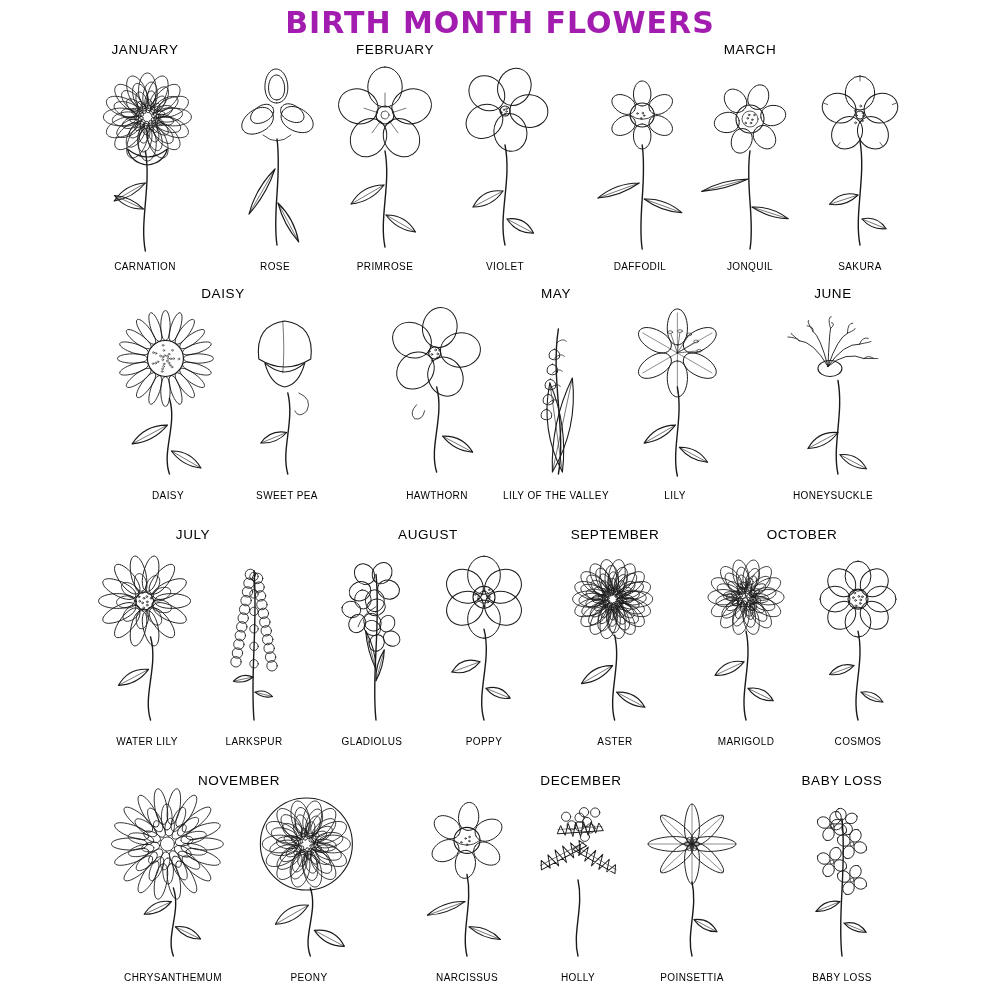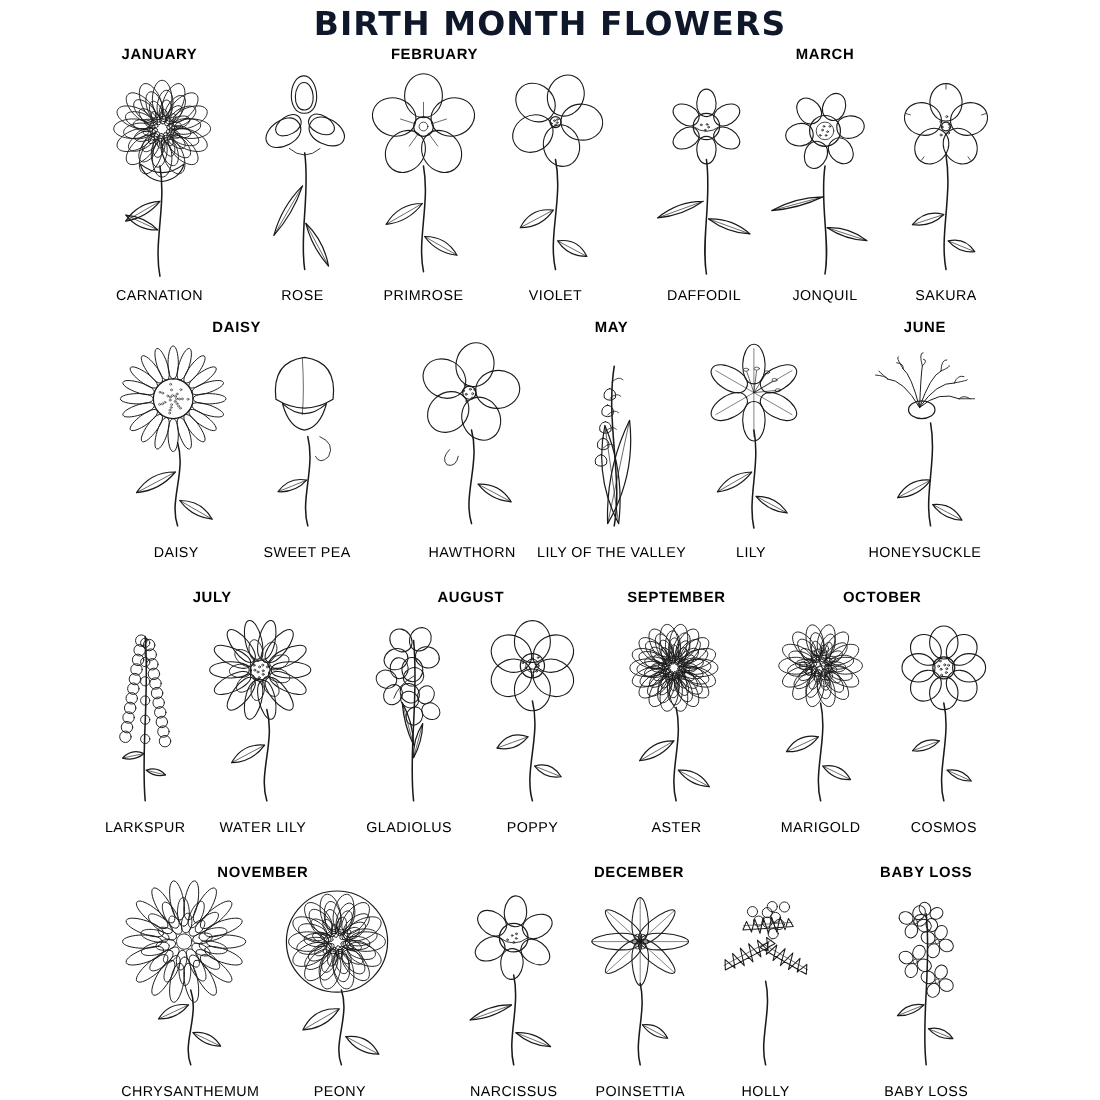--- a/index.html
+++ b/index.html
@@ -24,40 +24,40 @@
   }
   .page-title {
     text-align: center;
     font-family: "DejaVu Sans", sans-serif;
     font-weight: bold;
     font-size: 30px;
     letter-spacing: 1px;
     line-height: 1;
     padding-top: 8px;
     margin: 0 0 4px 0;
-    color: #0f172a;
+    color: #a21caf;
   }
   .rows {
     display: flex;
     flex-direction: column;
   }
   .row {
     display: flex;
     justify-content: center;
     align-items: flex-start;
     width: 1000px;
   }
   .group {
     display: flex;
     flex-direction: column;
     align-items: center;
   }
   .group-title {
     font-size: 13.5px;
-    font-weight: bold;
+    font-weight: normal;
     letter-spacing: 0.6px;
     margin-bottom: 2px;
     color: #000;
     text-align: center;
     white-space: nowrap;
   }
   .flowers {
     display: flex;
     align-items: flex-end;
     justify-content: center;
@@ -65,21 +65,21 @@
   .flower {
     display: flex;
     flex-direction: column;
     align-items: center;
     justify-content: flex-end;
   }
   .art {
     display: block;
   }
   .flower-label {
-    font-size: 13px;
+    font-size: 10px;
     letter-spacing: 0.4px;
     text-align: center;
     white-space: nowrap;
     margin-top: 2px;
     color: #000;
   }
   
   .row-1 .group { margin: 0 10px; }
   .row-2 .group { margin: 0 18px; }
   .row-3 .group { margin: 12px 8px; }
@@ -498,58 +498,20 @@
               <div class="flower-label">HONEYSUCKLE</div>
             </div>
           </div>
         </div>
       </div>
       <div class="row row-3">
         <div class="group">
           <div class="group-title">JULY</div>
           <div class="flowers">
             <div class="flower">
-              <svg width="92" height="190" viewBox="0 0 92 190" class="art" fill="none" stroke="#1a1a1a" stroke-width="1.1" stroke-linecap="round" stroke-linejoin="round">
-                <path d="M46 26.6 C50 78.89 42 131.18 46 176" stroke-width="1.4"></path>
-                <circle cx="42.4" cy="30.400000000000002" r="5.2" stroke-width="0.85"></circle>
-                <circle cx="49.6" cy="34.400000000000006" r="5.2" stroke-width="0.85"></circle>
-                <circle cx="46" cy="32.400000000000006" r="4.2" stroke-width="0.8"></circle>
-                <circle cx="40.96" cy="39.14" r="5.2" stroke-width="0.85"></circle>
-                <circle cx="51.04" cy="43.14" r="5.2" stroke-width="0.85"></circle>
-                <circle cx="39.519999999999996" cy="47.88" r="5.2" stroke-width="0.85"></circle>
-                <circle cx="52.480000000000004" cy="51.88" r="5.2" stroke-width="0.85"></circle>
-                <circle cx="46" cy="49.88" r="4.2" stroke-width="0.8"></circle>
-                <circle cx="38.08" cy="56.620000000000005" r="5.2" stroke-width="0.85"></circle>
-                <circle cx="53.92" cy="60.620000000000005" r="5.2" stroke-width="0.85"></circle>
-                <circle cx="36.64" cy="65.36" r="5.2" stroke-width="0.85"></circle>
-                <circle cx="55.36" cy="69.36" r="5.2" stroke-width="0.85"></circle>
-                <circle cx="46" cy="67.36" r="4.2" stroke-width="0.8"></circle>
-                <circle cx="35.2" cy="74.10000000000001" r="5.2" stroke-width="0.85"></circle>
-                <circle cx="56.8" cy="78.10000000000001" r="5.2" stroke-width="0.85"></circle>
-                <circle cx="33.760000000000005" cy="82.84" r="5.2" stroke-width="0.85"></circle>
-                <circle cx="58.239999999999995" cy="86.84" r="5.2" stroke-width="0.85"></circle>
-                <circle cx="46" cy="84.84" r="4.2" stroke-width="0.8"></circle>
-                <circle cx="32.32" cy="91.58" r="5.2" stroke-width="0.85"></circle>
-                <circle cx="59.68" cy="95.58" r="5.2" stroke-width="0.85"></circle>
-                <circle cx="30.880000000000003" cy="100.32000000000001" r="5.2" stroke-width="0.85"></circle>
-                <circle cx="61.12" cy="104.32000000000001" r="5.2" stroke-width="0.85"></circle>
-                <circle cx="46" cy="102.32000000000001" r="4.2" stroke-width="0.8"></circle>
-                <circle cx="29.44" cy="109.06" r="5.2" stroke-width="0.85"></circle>
-                <circle cx="62.56" cy="113.06" r="5.2" stroke-width="0.85"></circle>
-                <circle cx="28" cy="117.80000000000001" r="5.2" stroke-width="0.85"></circle>
-                <circle cx="64" cy="121.80000000000001" r="5.2" stroke-width="0.85"></circle>
-                <circle cx="46" cy="119.80000000000001" r="4.2" stroke-width="0.8"></circle>
-                <path d="M45 133 Q33.763142156937626 128.23208370304093 25.437047985323886 137.1582338163552 Q36.31006036945518 140.21439181203007 45 133"></path>
-                <path d="M45 133 Q35.21852399266194 135.07911690817758 25.437047985323886 137.1582338163552" stroke-width="0.6"></path>
-                <path d="M47 148.20000000000002 Q57.184192910081975 144.55552270274106 64.46532307296793 152.55459412079404 Q54.64401300628546 154.74362782863903 47 148.20000000000002"></path>
-                <path d="M47 148.20000000000002 Q55.73266153648397 150.37729706039704 64.46532307296793 152.55459412079404" stroke-width="0.6"></path>
-              </svg>
-              <div class="flower-label">LARKSPUR</div>
-            </div>
-            <div class="flower">
               <svg width="122" height="190" viewBox="0 0 122 190" class="art" fill="none" stroke="#1a1a1a" stroke-width="1.1" stroke-linecap="round" stroke-linejoin="round">
                 <path d="M64.56 93 C72.56 122.05 56.56 151.1 64.56 176" stroke-width="1.4"></path>
                 <path d="M68.56 57 C68.56 68 104.56 65.8 104.56 57 C104.56 48.2 68.56 46 68.56 57" stroke-width="0.95"></path>
                 <path d="M67.56968867902418 61.33883739117558 C62.79696754873104 71.24949493810219 96.18639101927677 84.88717803694897 100.00456792351127 76.95865199940768 C103.82274482774578 69.03012596186639 72.34240980931732 51.42817984424897 67.56968867902418 61.33883739117558" stroke-width="0.95"></path>
                 <path d="M64.79489801858733 64.8183148246803 C56.194751711439004 71.67670264512637 80.36041383978308 98.45095844988623 87.24053088550174 92.96424819352937 C94.1206479312204 87.47753793717251 73.39504432573565 57.95992700423423 64.79489801858733 64.8183148246803" stroke-width="0.95"></path>
                 <path d="M60.78520933956314 66.74927912181823 C50.06100230556308 69.19700939533769 60.21659733479041 103.80486817917945 68.79596296199045 101.84668396036389 C77.3753285891905 99.88849974154833 71.5094163735632 64.30154884829878 60.78520933956314 66.74927912181823" stroke-width="0.95"></path>
                 <path d="M56.33479066043685 66.74927912181823 C45.61058362643679 64.30154884829878 39.74467141080949 99.88849974154833 48.324037038009536 101.84668396036389 C56.90340266520958 103.80486817917945 67.05899769443691 69.19700939533769 56.33479066043685 66.74927912181823" stroke-width="0.95"></path>
                 <path d="M52.32510198141266 64.8183148246803 C43.72495567426433 57.95992700423423 22.999352068779594 87.47753793717253 29.879469114498256 92.96424819352939 C36.75958616021692 98.45095844988624 60.92524828856099 71.67670264512637 52.32510198141266 64.8183148246803" stroke-width="0.95"></path>
                 <path d="M49.55031132097581 61.33883739117558 C44.777590190682666 51.42817984424897 13.29725517225421 69.03012596186639 17.115432076488723 76.95865199940768 C20.933608980723236 84.88717803694897 54.32303245126895 71.24949493810219 49.55031132097581 61.33883739117558" stroke-width="0.95"></path>
                 <path d="M48.559999999999995 57 C48.559999999999995 46 12.559999999999993 48.2 12.559999999999995 57.00000000000001 C12.559999999999997 65.80000000000001 48.559999999999995 68 48.559999999999995 57" stroke-width="0.95"></path>
@@ -575,20 +537,58 @@
                 <circle cx="56.50593049758317" cy="58.90283958316016" r="0.9" stroke-width="0.7"></circle>
                 <circle cx="53.66589708807972" cy="57.24032621066675" r="0.9" stroke-width="0.7"></circle>
                 <circle cx="52.983458499673645" cy="52.768902637005624" r="0.9" stroke-width="0.7"></circle>
                 <circle cx="57.93912733286512" cy="54.26970383818809" r="0.9" stroke-width="0.7"></circle>
                 <circle cx="60.79892285232748" cy="52.64141944420827" r="0.9" stroke-width="0.7"></circle>
                 <circle cx="65.01250855240164" cy="54.28612207695638" r="0.9" stroke-width="0.7"></circle>
                 <path d="M62.559999999999995 125.4 Q42.38570373075344 123.66859304591196 32.539781842796486 141.3620331347203 Q51.423031314381845 140.6653342084463 62.559999999999995 125.4"></path>
                 <path d="M62.559999999999995 125.4 Q47.549890921398244 133.38101656736015 32.539781842796486 141.3620331347203" stroke-width="0.6"></path>
               </svg>
               <div class="flower-label">WATER LILY</div>
+            </div>
+            <div class="flower">
+              <svg width="92" height="190" viewBox="0 0 92 190" class="art" fill="none" stroke="#1a1a1a" stroke-width="1.1" stroke-linecap="round" stroke-linejoin="round">
+                <path d="M46 26.6 C50 78.89 42 131.18 46 176" stroke-width="1.4"></path>
+                <circle cx="42.4" cy="30.400000000000002" r="5.2" stroke-width="0.85"></circle>
+                <circle cx="49.6" cy="34.400000000000006" r="5.2" stroke-width="0.85"></circle>
+                <circle cx="46" cy="32.400000000000006" r="4.2" stroke-width="0.8"></circle>
+                <circle cx="40.96" cy="39.14" r="5.2" stroke-width="0.85"></circle>
+                <circle cx="51.04" cy="43.14" r="5.2" stroke-width="0.85"></circle>
+                <circle cx="39.519999999999996" cy="47.88" r="5.2" stroke-width="0.85"></circle>
+                <circle cx="52.480000000000004" cy="51.88" r="5.2" stroke-width="0.85"></circle>
+                <circle cx="46" cy="49.88" r="4.2" stroke-width="0.8"></circle>
+                <circle cx="38.08" cy="56.620000000000005" r="5.2" stroke-width="0.85"></circle>
+                <circle cx="53.92" cy="60.620000000000005" r="5.2" stroke-width="0.85"></circle>
+                <circle cx="36.64" cy="65.36" r="5.2" stroke-width="0.85"></circle>
+                <circle cx="55.36" cy="69.36" r="5.2" stroke-width="0.85"></circle>
+                <circle cx="46" cy="67.36" r="4.2" stroke-width="0.8"></circle>
+                <circle cx="35.2" cy="74.10000000000001" r="5.2" stroke-width="0.85"></circle>
+                <circle cx="56.8" cy="78.10000000000001" r="5.2" stroke-width="0.85"></circle>
+                <circle cx="33.760000000000005" cy="82.84" r="5.2" stroke-width="0.85"></circle>
+                <circle cx="58.239999999999995" cy="86.84" r="5.2" stroke-width="0.85"></circle>
+                <circle cx="46" cy="84.84" r="4.2" stroke-width="0.8"></circle>
+                <circle cx="32.32" cy="91.58" r="5.2" stroke-width="0.85"></circle>
+                <circle cx="59.68" cy="95.58" r="5.2" stroke-width="0.85"></circle>
+                <circle cx="30.880000000000003" cy="100.32000000000001" r="5.2" stroke-width="0.85"></circle>
+                <circle cx="61.12" cy="104.32000000000001" r="5.2" stroke-width="0.85"></circle>
+                <circle cx="46" cy="102.32000000000001" r="4.2" stroke-width="0.8"></circle>
+                <circle cx="29.44" cy="109.06" r="5.2" stroke-width="0.85"></circle>
+                <circle cx="62.56" cy="113.06" r="5.2" stroke-width="0.85"></circle>
+                <circle cx="28" cy="117.80000000000001" r="5.2" stroke-width="0.85"></circle>
+                <circle cx="64" cy="121.80000000000001" r="5.2" stroke-width="0.85"></circle>
+                <circle cx="46" cy="119.80000000000001" r="4.2" stroke-width="0.8"></circle>
+                <path d="M45 133 Q33.763142156937626 128.23208370304093 25.437047985323886 137.1582338163552 Q36.31006036945518 140.21439181203007 45 133"></path>
+                <path d="M45 133 Q35.21852399266194 135.07911690817758 25.437047985323886 137.1582338163552" stroke-width="0.6"></path>
+                <path d="M47 148.20000000000002 Q57.184192910081975 144.55552270274106 64.46532307296793 152.55459412079404 Q54.64401300628546 154.74362782863903 47 148.20000000000002"></path>
+                <path d="M47 148.20000000000002 Q55.73266153648397 150.37729706039704 64.46532307296793 152.55459412079404" stroke-width="0.6"></path>
+              </svg>
+              <div class="flower-label">LARKSPUR</div>
             </div>
           </div>
         </div>
         <div class="group">
           <div class="group-title">AUGUST</div>
           <div class="flowers">
             <div class="flower">
               <svg width="112" height="190" viewBox="0 0 112 190" class="art" fill="none" stroke="#1a1a1a" stroke-width="1.1" stroke-linecap="round" stroke-linejoin="round">
                 <path d="M60 30.400000000000002 C65 81.36 55 132.32 60 176" stroke-width="1.4"></path>
                 <ellipse cx="66.10453458802209" cy="29.177935227881548" rx="11" ry="9.459999999999999" transform="rotate(-57.29577951308232 66.10453458802209 29.177935227881548)" stroke-width="0.95"></ellipse>
@@ -971,20 +971,41 @@
                 <circle cx="54.56196551403403" cy="48.47852743522772" r="0.8" stroke-width="0.7"></circle>
                 <circle cx="58.42034084065956" cy="46.96751544576886" r="0.8" stroke-width="0.7"></circle>
                 <path d="M54 111.6 Q32.46998643767648 110.9228619002261 16.412295168563666 125.28080573302675 Q37.25826844423585 124.07855859122881 54 111.6"></path>
                 <path d="M54 111.6 Q35.20614758428184 118.44040286651337 16.412295168563666 125.28080573302675" stroke-width="0.6"></path>
                 <path d="M58 136.8 Q76.75897827496269 135.7508412515362 89.52425105527078 149.53662417614103 Q71.51448596713992 148.73141521547123 58 136.8"></path>
                 <path d="M58 136.8 Q73.76212552763539 143.1683120880705 89.52425105527078 149.53662417614103" stroke-width="0.6"></path>
               </svg>
               <div class="flower-label">NARCISSUS</div>
             </div>
             <div class="flower">
+              <svg width="110" height="180" viewBox="0 0 110 180" class="art" fill="none" stroke="#1a1a1a" stroke-width="1.1" stroke-linecap="round" stroke-linejoin="round">
+                <path d="M55 90 C61 116.6 49 143.2 55 166" stroke-width="1.4"></path>
+                <path d="M13.350000000000001 68.33485 L17.625 59.83014883260044 L21.9 70.983925 L26.175 58.094501997610514 L30.45 72.92318249306052 L34.725 57.092425830210956 L39 73.633 L43.275 57.092425830210956 L47.55 72.92318249306052 L51.825 58.094501997610514 L56.1 70.983925 L60.375 59.83014883260044 L64.65 68.33485 Z" transform="rotate(-28 39 64)" stroke-width="0.95"></path>
+                <path d="M14.3 64 L63.7 64" transform="rotate(-28 39 64)" stroke-width="0.5"></path>
+                <path d="M48.7 72.1067 L52.75 64.04961468351621 L56.8 74.61635 L60.85 62.405317681946805 L64.9 76.45354130921524 L68.95 61.45598236546301 L73 77.126 L77.05 61.45598236546301 L81.1 76.45354130921524 L85.15 62.405317681946805 L89.2 74.61635 L93.25 64.04961468351621 L97.3 72.1067 Z" transform="rotate(30 73 68)" stroke-width="0.95"></path>
+                <path d="M49.599999999999994 68 L96.4 68" transform="rotate(30 73 68)" stroke-width="0.5"></path>
+                <path d="M34.05 41.87855 L37.875 34.26908053443198 L41.699999999999996 44.248775 L45.525 32.71613336628309 L49.35 45.98390012536994 L53.175 31.819538900715067 L57 46.619 L60.825 31.819538900715067 L64.65 45.98390012536994 L68.475 32.71613336628309 L72.3 44.248775 L76.125 34.26908053443197 L79.95 41.87855 Z" transform="rotate(-4 57 38)" stroke-width="0.95"></path>
+                <path d="M34.900000000000006 38 L79.1 38" transform="rotate(-4 57 38)" stroke-width="0.5"></path>
+                <circle cx="64" cy="32" r="4.6" stroke-width="0.85"></circle>
+                <circle cx="67.41326406012938" cy="38.44217687237691" r="4.6" stroke-width="0.85"></circle>
+                <circle cx="61.8894414293041" cy="46.7817459498269" r="4.6" stroke-width="0.85"></circle>
+                <circle cx="56.47576947700071" cy="36.31604683324437" r="4.6" stroke-width="0.85"></circle>
+                <circle cx="48.63555425264476" cy="35.349881501559054" r="4.6" stroke-width="0.85"></circle>
+                <circle cx="43.080236316056464" cy="26.738251584655703" r="4.6" stroke-width="0.85"></circle>
+                <circle cx="56.5486958932965" cy="27.64212113793206" r="4.6" stroke-width="0.85"></circle>
+                <circle cx="61.051636063648324" cy="22.175473873756673" r="4.6" stroke-width="0.85"></circle>
+                <circle cx="72.18461993467425" cy="22.531000431915174" r="4.6" stroke-width="0.85"></circle>
+              </svg>
+              <div class="flower-label">HOLLY</div>
+            </div>
+            <div class="flower">
               <svg width="118" height="180" viewBox="0 0 118 180" class="art" fill="none" stroke="#1a1a1a" stroke-width="1.1" stroke-linecap="round" stroke-linejoin="round">
                 <path d="M59 92 C65 117.9 53 143.8 59 166" stroke-width="1.4"></path>
                 <path d="M59 54 C72 54 65.5 14 59 14 C52.5 14 46 54 59 54" stroke-width="0.95"></path>
                 <path d="M59 54 L59 14" stroke-width="0.5"></path>
                 <path d="M59 54 C68.19238815542512 63.19238815542512 94.70889244992064 30.311922830250662 90.11269837220809 25.7157287525381 C85.51650429449553 21.11953467482554 49.80761184457488 44.80761184457488 59 54" stroke-width="0.95"></path>
                 <path d="M59 54 L90.11269837220809 25.7157287525381" stroke-width="0.5"></path>
                 <path d="M59 54 C59 67 103 60.5 103 54 C103 47.5 59 41 59 54" stroke-width="0.95"></path>
                 <path d="M59 54 L103 54" stroke-width="0.5"></path>
                 <path d="M59 54 C49.80761184457488 63.19238815542512 85.51650429449553 86.88046532517446 90.11269837220809 82.2842712474619 C94.70889244992064 77.68807716974935 68.19238815542512 44.80761184457488 59 54" stroke-width="0.95"></path>
                 <path d="M59 54 L90.11269837220809 82.2842712474619" stroke-width="0.5"></path>
@@ -999,41 +1020,20 @@
                 <circle cx="64" cy="54" r="2.4" stroke-width="0.7"></circle>
                 <circle cx="61.48785523945863" cy="58.337116127970084" r="2.4" stroke-width="0.7"></circle>
                 <circle cx="56.47576947700071" cy="58.31604683324437" r="2.4" stroke-width="0.7"></circle>
                 <circle cx="54.00017670764329" cy="53.95796376316425" r="2.4" stroke-width="0.7"></circle>
                 <circle cx="56.548695893296504" cy="49.64212113793206" r="2.4" stroke-width="0.7"></circle>
                 <circle cx="61.560427386209206" cy="49.70532753286704" r="2.4" stroke-width="0.7"></circle>
                 <path d="M61 129.6 Q76.70356277223907 127.75660198048622 83.9566374143321 141.80626063243315 Q69.3093856583613 141.66302656801432 61 129.6"></path>
                 <path d="M61 129.6 Q72.47831870716605 135.70313031621657 83.9566374143321 141.80626063243315" stroke-width="0.6"></path>
               </svg>
               <div class="flower-label">POINSETTIA</div>
-            </div>
-            <div class="flower">
-              <svg width="110" height="180" viewBox="0 0 110 180" class="art" fill="none" stroke="#1a1a1a" stroke-width="1.1" stroke-linecap="round" stroke-linejoin="round">
-                <path d="M55 90 C61 116.6 49 143.2 55 166" stroke-width="1.4"></path>
-                <path d="M13.350000000000001 68.33485 L17.625 59.83014883260044 L21.9 70.983925 L26.175 58.094501997610514 L30.45 72.92318249306052 L34.725 57.092425830210956 L39 73.633 L43.275 57.092425830210956 L47.55 72.92318249306052 L51.825 58.094501997610514 L56.1 70.983925 L60.375 59.83014883260044 L64.65 68.33485 Z" transform="rotate(-28 39 64)" stroke-width="0.95"></path>
-                <path d="M14.3 64 L63.7 64" transform="rotate(-28 39 64)" stroke-width="0.5"></path>
-                <path d="M48.7 72.1067 L52.75 64.04961468351621 L56.8 74.61635 L60.85 62.405317681946805 L64.9 76.45354130921524 L68.95 61.45598236546301 L73 77.126 L77.05 61.45598236546301 L81.1 76.45354130921524 L85.15 62.405317681946805 L89.2 74.61635 L93.25 64.04961468351621 L97.3 72.1067 Z" transform="rotate(30 73 68)" stroke-width="0.95"></path>
-                <path d="M49.599999999999994 68 L96.4 68" transform="rotate(30 73 68)" stroke-width="0.5"></path>
-                <path d="M34.05 41.87855 L37.875 34.26908053443198 L41.699999999999996 44.248775 L45.525 32.71613336628309 L49.35 45.98390012536994 L53.175 31.819538900715067 L57 46.619 L60.825 31.819538900715067 L64.65 45.98390012536994 L68.475 32.71613336628309 L72.3 44.248775 L76.125 34.26908053443197 L79.95 41.87855 Z" transform="rotate(-4 57 38)" stroke-width="0.95"></path>
-                <path d="M34.900000000000006 38 L79.1 38" transform="rotate(-4 57 38)" stroke-width="0.5"></path>
-                <circle cx="64" cy="32" r="4.6" stroke-width="0.85"></circle>
-                <circle cx="67.41326406012938" cy="38.44217687237691" r="4.6" stroke-width="0.85"></circle>
-                <circle cx="61.8894414293041" cy="46.7817459498269" r="4.6" stroke-width="0.85"></circle>
-                <circle cx="56.47576947700071" cy="36.31604683324437" r="4.6" stroke-width="0.85"></circle>
-                <circle cx="48.63555425264476" cy="35.349881501559054" r="4.6" stroke-width="0.85"></circle>
-                <circle cx="43.080236316056464" cy="26.738251584655703" r="4.6" stroke-width="0.85"></circle>
-                <circle cx="56.5486958932965" cy="27.64212113793206" r="4.6" stroke-width="0.85"></circle>
-                <circle cx="61.051636063648324" cy="22.175473873756673" r="4.6" stroke-width="0.85"></circle>
-                <circle cx="72.18461993467425" cy="22.531000431915174" r="4.6" stroke-width="0.85"></circle>
-              </svg>
-              <div class="flower-label">HOLLY</div>
             </div>
           </div>
         </div>
         <div class="group">
           <div class="group-title">BABY LOSS</div>
           <div class="flowers">
             <div class="flower">
               <svg width="110" height="180" viewBox="0 0 110 180" class="art" fill="none" stroke="#1a1a1a" stroke-width="1.1" stroke-linecap="round" stroke-linejoin="round">
                 <path d="M55 28.8 C60 76.82 50 124.83999999999999 55 166" stroke-width="1.4"></path>
                 <ellipse cx="53.28954894602597" cy="39.50476508077786" rx="6.5" ry="5.59" transform="rotate(22.91831180523293 53.28954894602597 39.50476508077786)" stroke-width="0.85"></ellipse>

